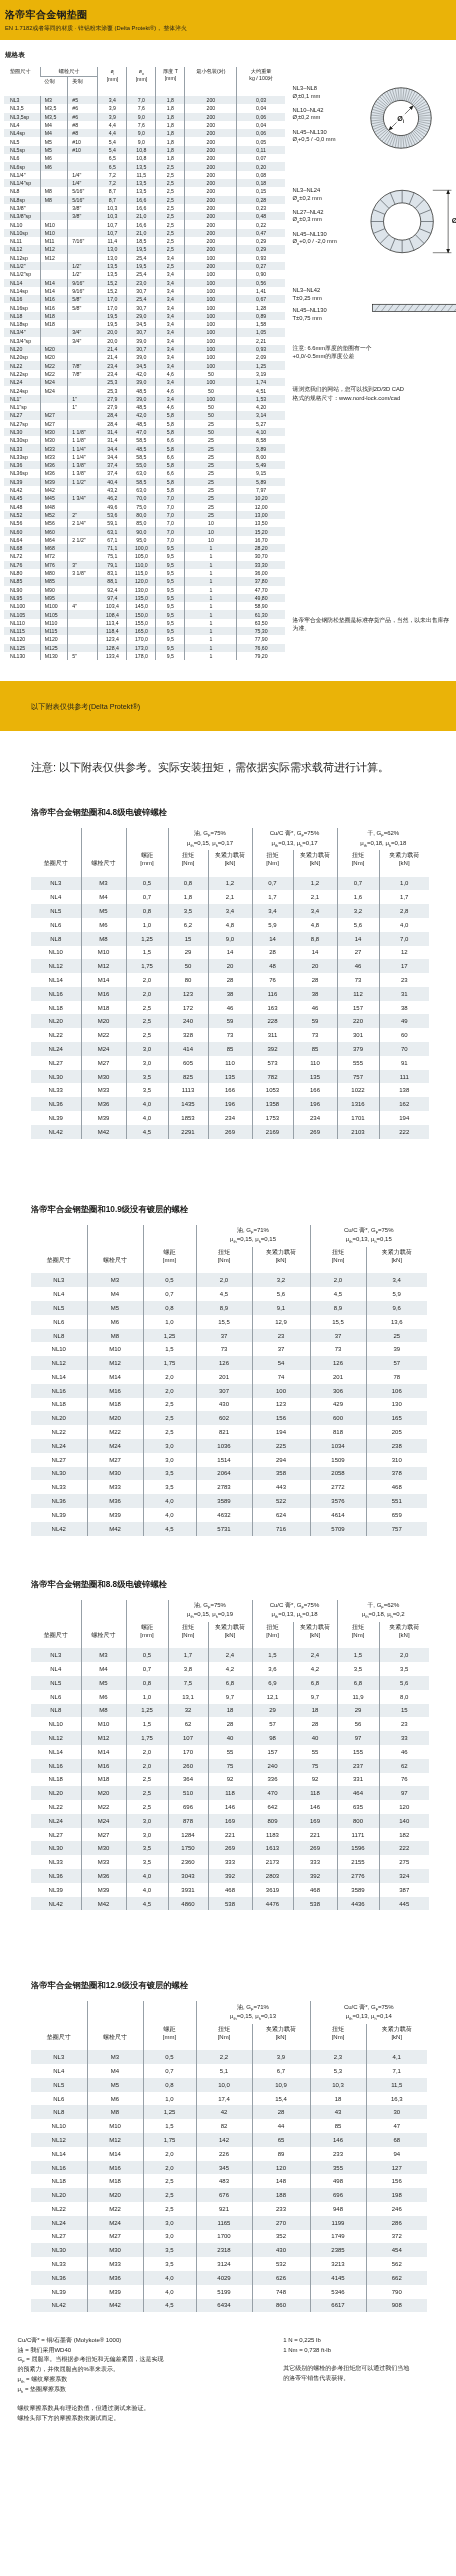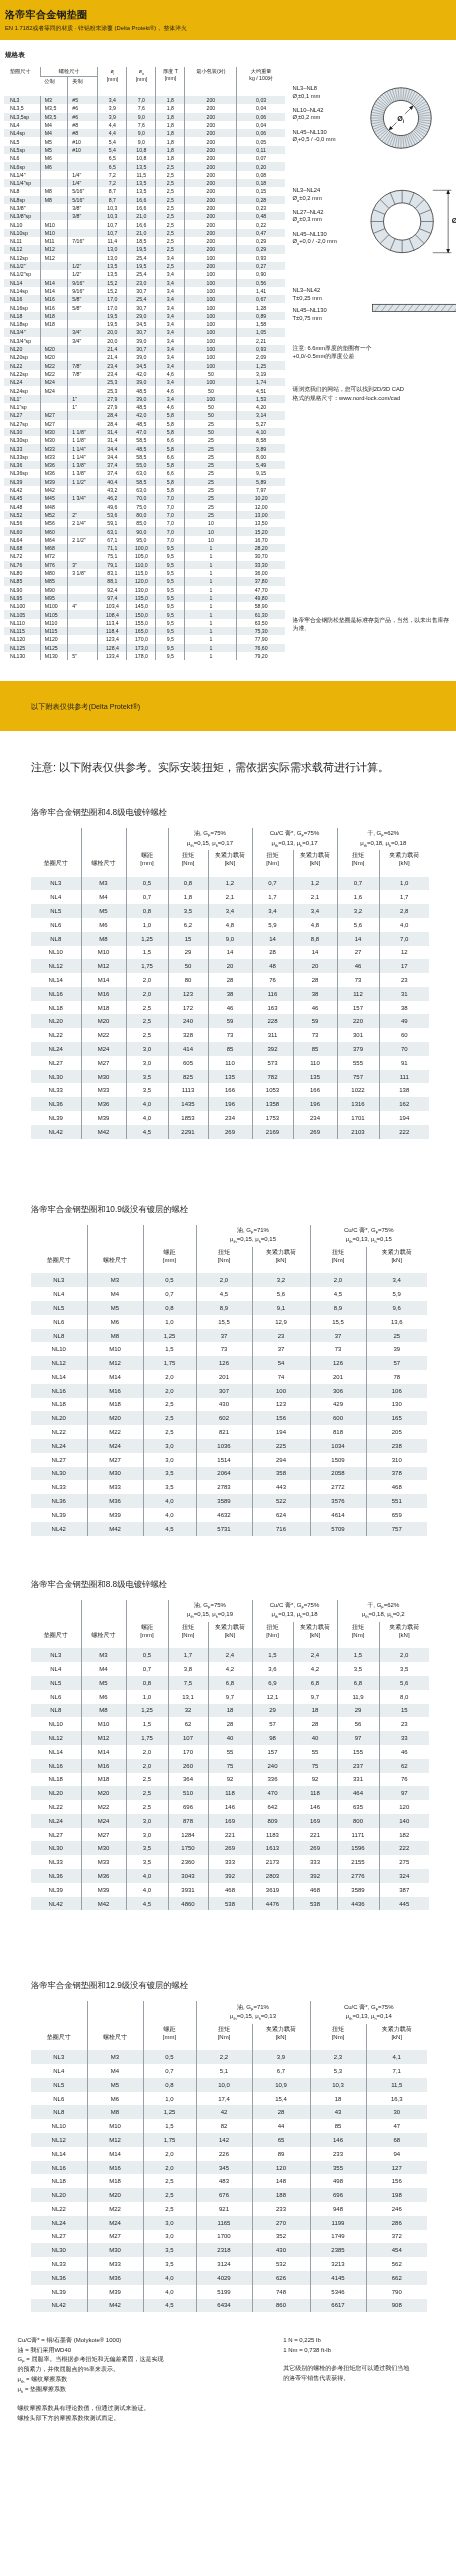--- a/index.html
+++ b/index.html
@@ -37,21 +37,21 @@
   .tol-item{margin-bottom:5px;}
   .gwrap{position:relative;flex:none;}
   .dlabel{position:absolute;font-weight:bold;font-size:7.2px;}
   .dlabel.center{left:50%;top:50%;transform:translate(-50%,-52%);background:rgba(255,255,255,0.85);padding:0 1.1px;}
   .note-small{margin-top:16.5px;line-height:1.45;}
   .cad-note{margin-top:18.7px;line-height:1.45;}
   .stock-note{margin-top:auto;padding-bottom:22px;line-height:1.45;width:161px;}
   
   .note-big{margin:29px 31px 0;font-size:11px;}
   .tsec{margin-top:31px;}
-  .tsec h3{margin:0 0 10px 31px;font-size:8.3px;font-weight:normal;}
+  .tsec h3{margin:0 0 10px 31px;font-size:8.3px;font-weight:bold;}
   table.tq{border-collapse:collapse;width:396px;margin-left:31px;table-layout:fixed;}
   table.tq th{font-weight:normal;font-size:6px;text-align:center;line-height:1.4;padding:1.1px 1.1px;}
   table.tq th.base{vertical-align:bottom;padding-bottom:8.8px;}
   table.tq th.grp{vertical-align:bottom;padding-bottom:1.7px;}
   table.tq th.lbl{vertical-align:bottom;padding-bottom:8.8px;}
   table.tq td{font-size:6px;text-align:center;height:13.8px;padding:0 1.1px;}
   table.tq tbody tr:nth-child(odd) td{background:#e8edf0;}
   
   .footer{display:flex;margin:24px 22px 23px 17.6px;font-size:6px;line-height:1.55;}
   .foot-left{width:248px;flex:none;}

